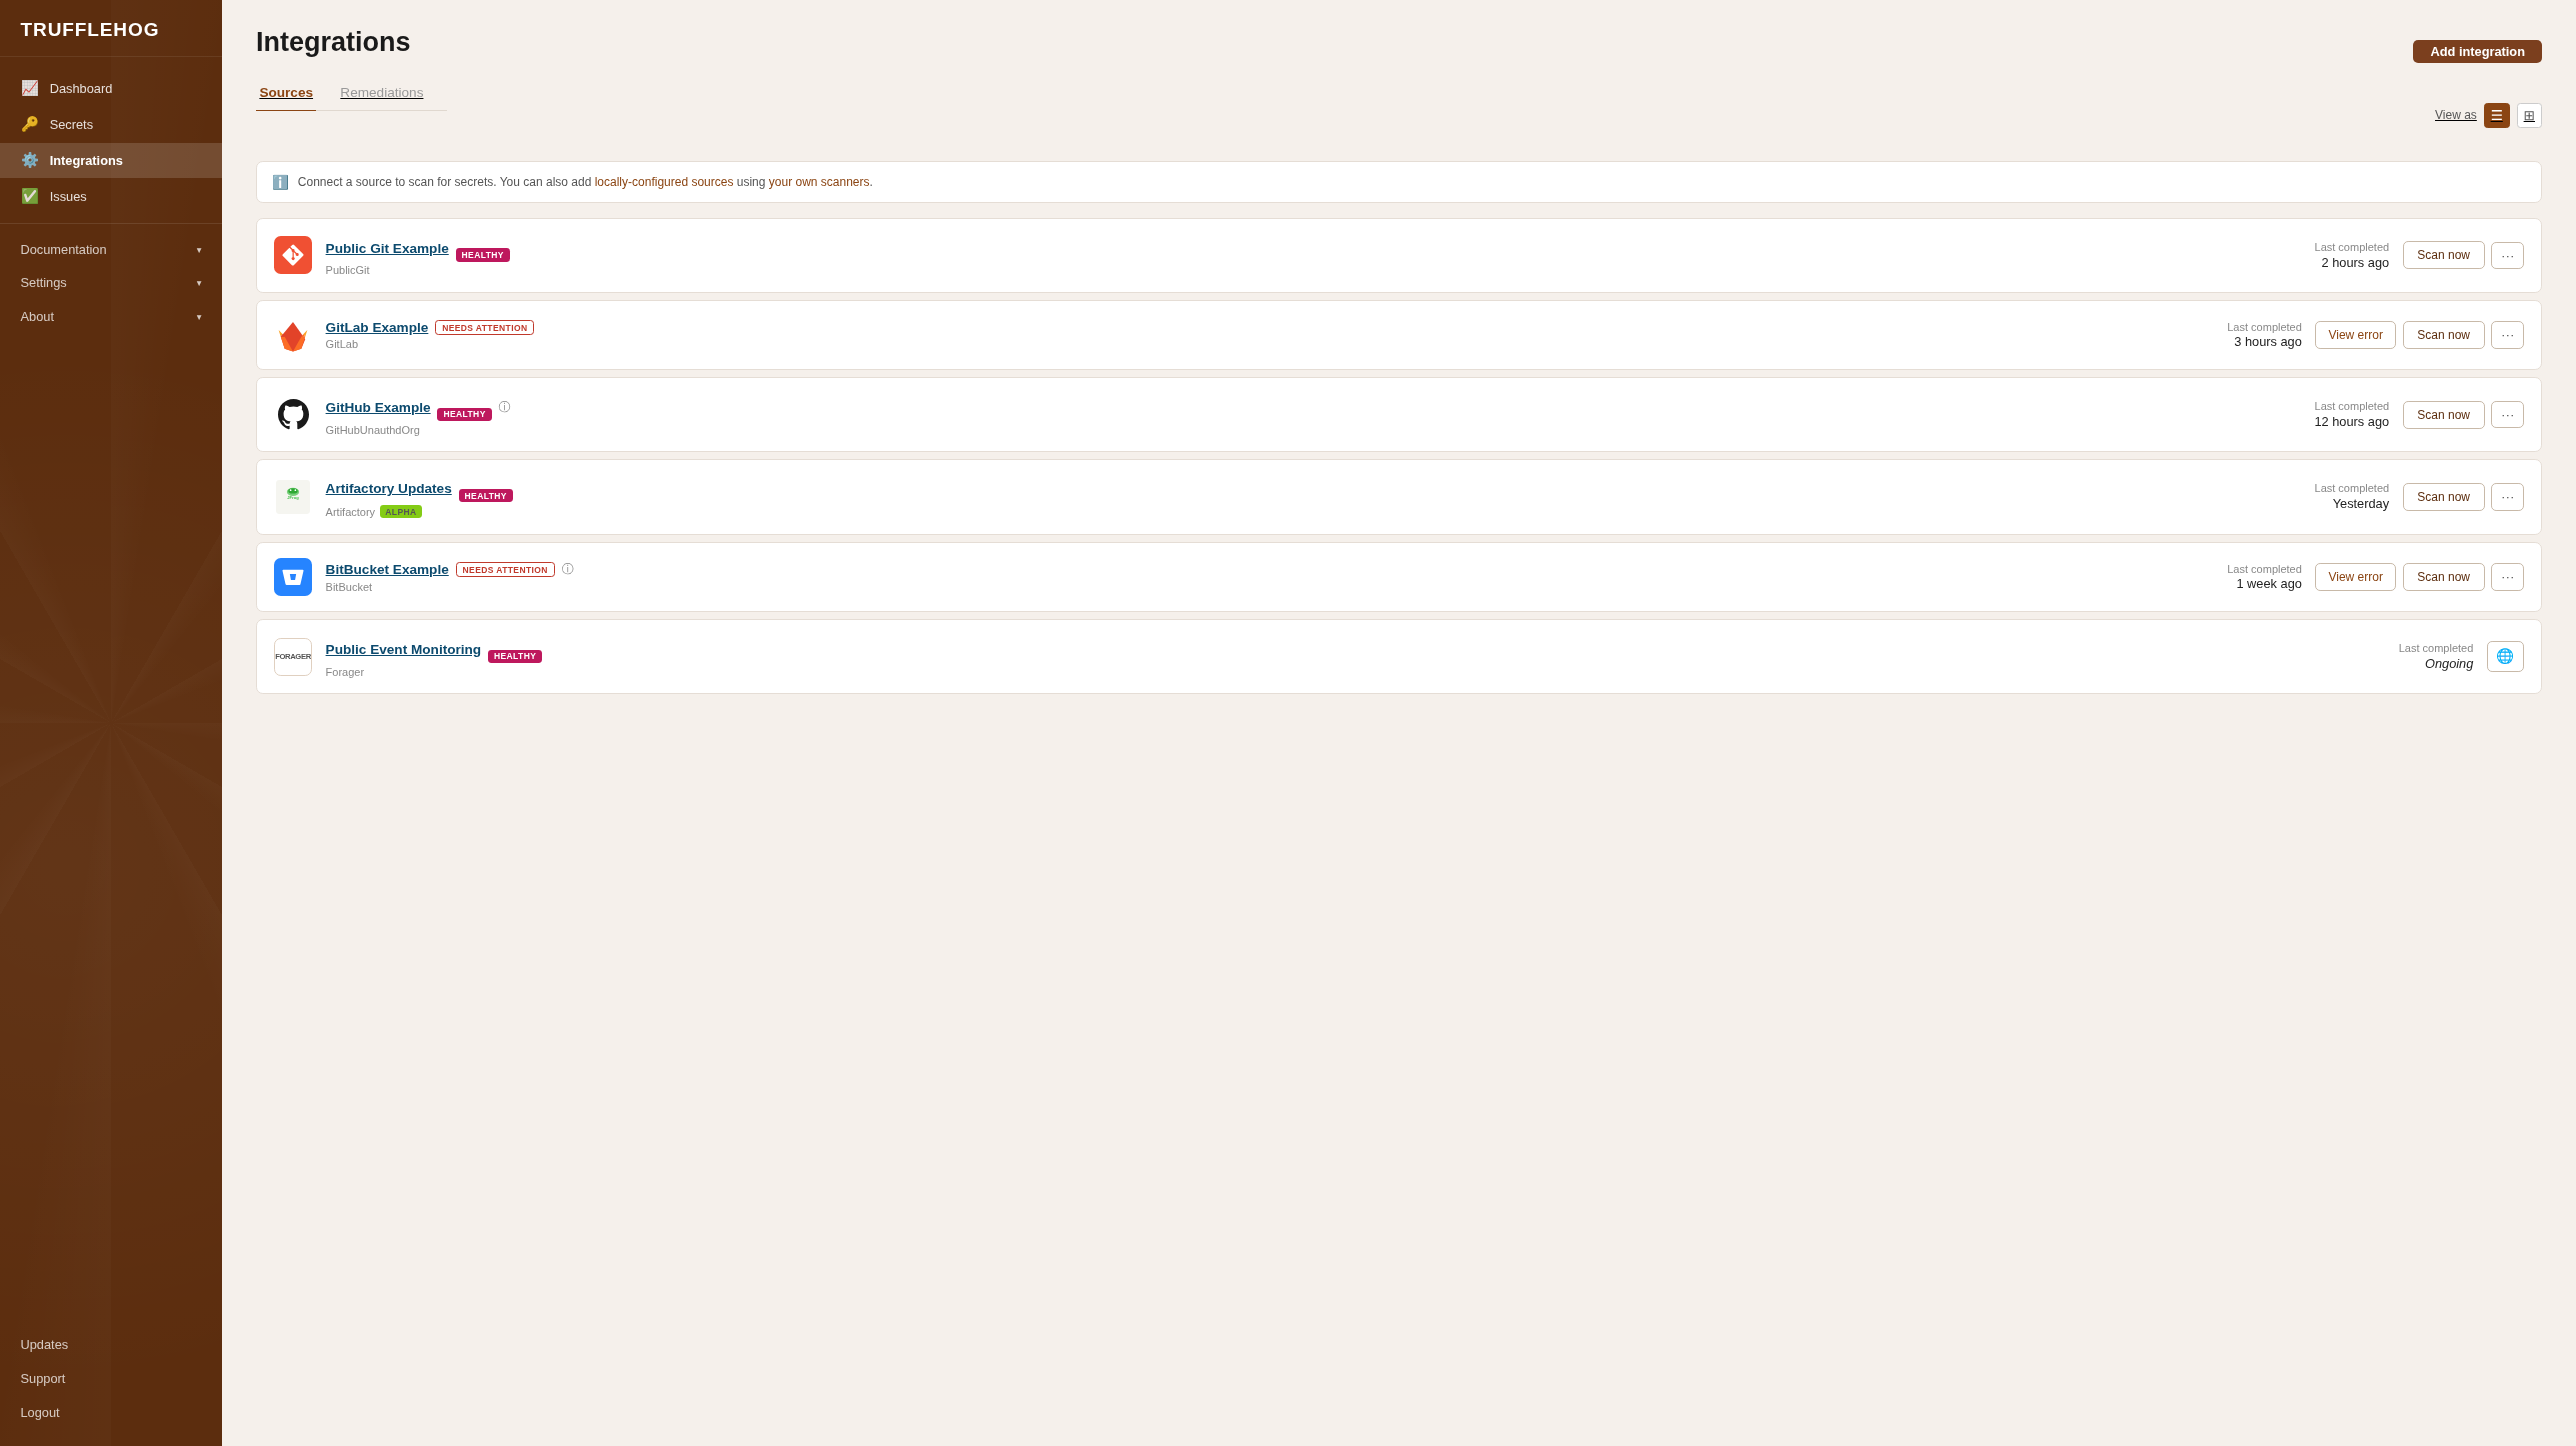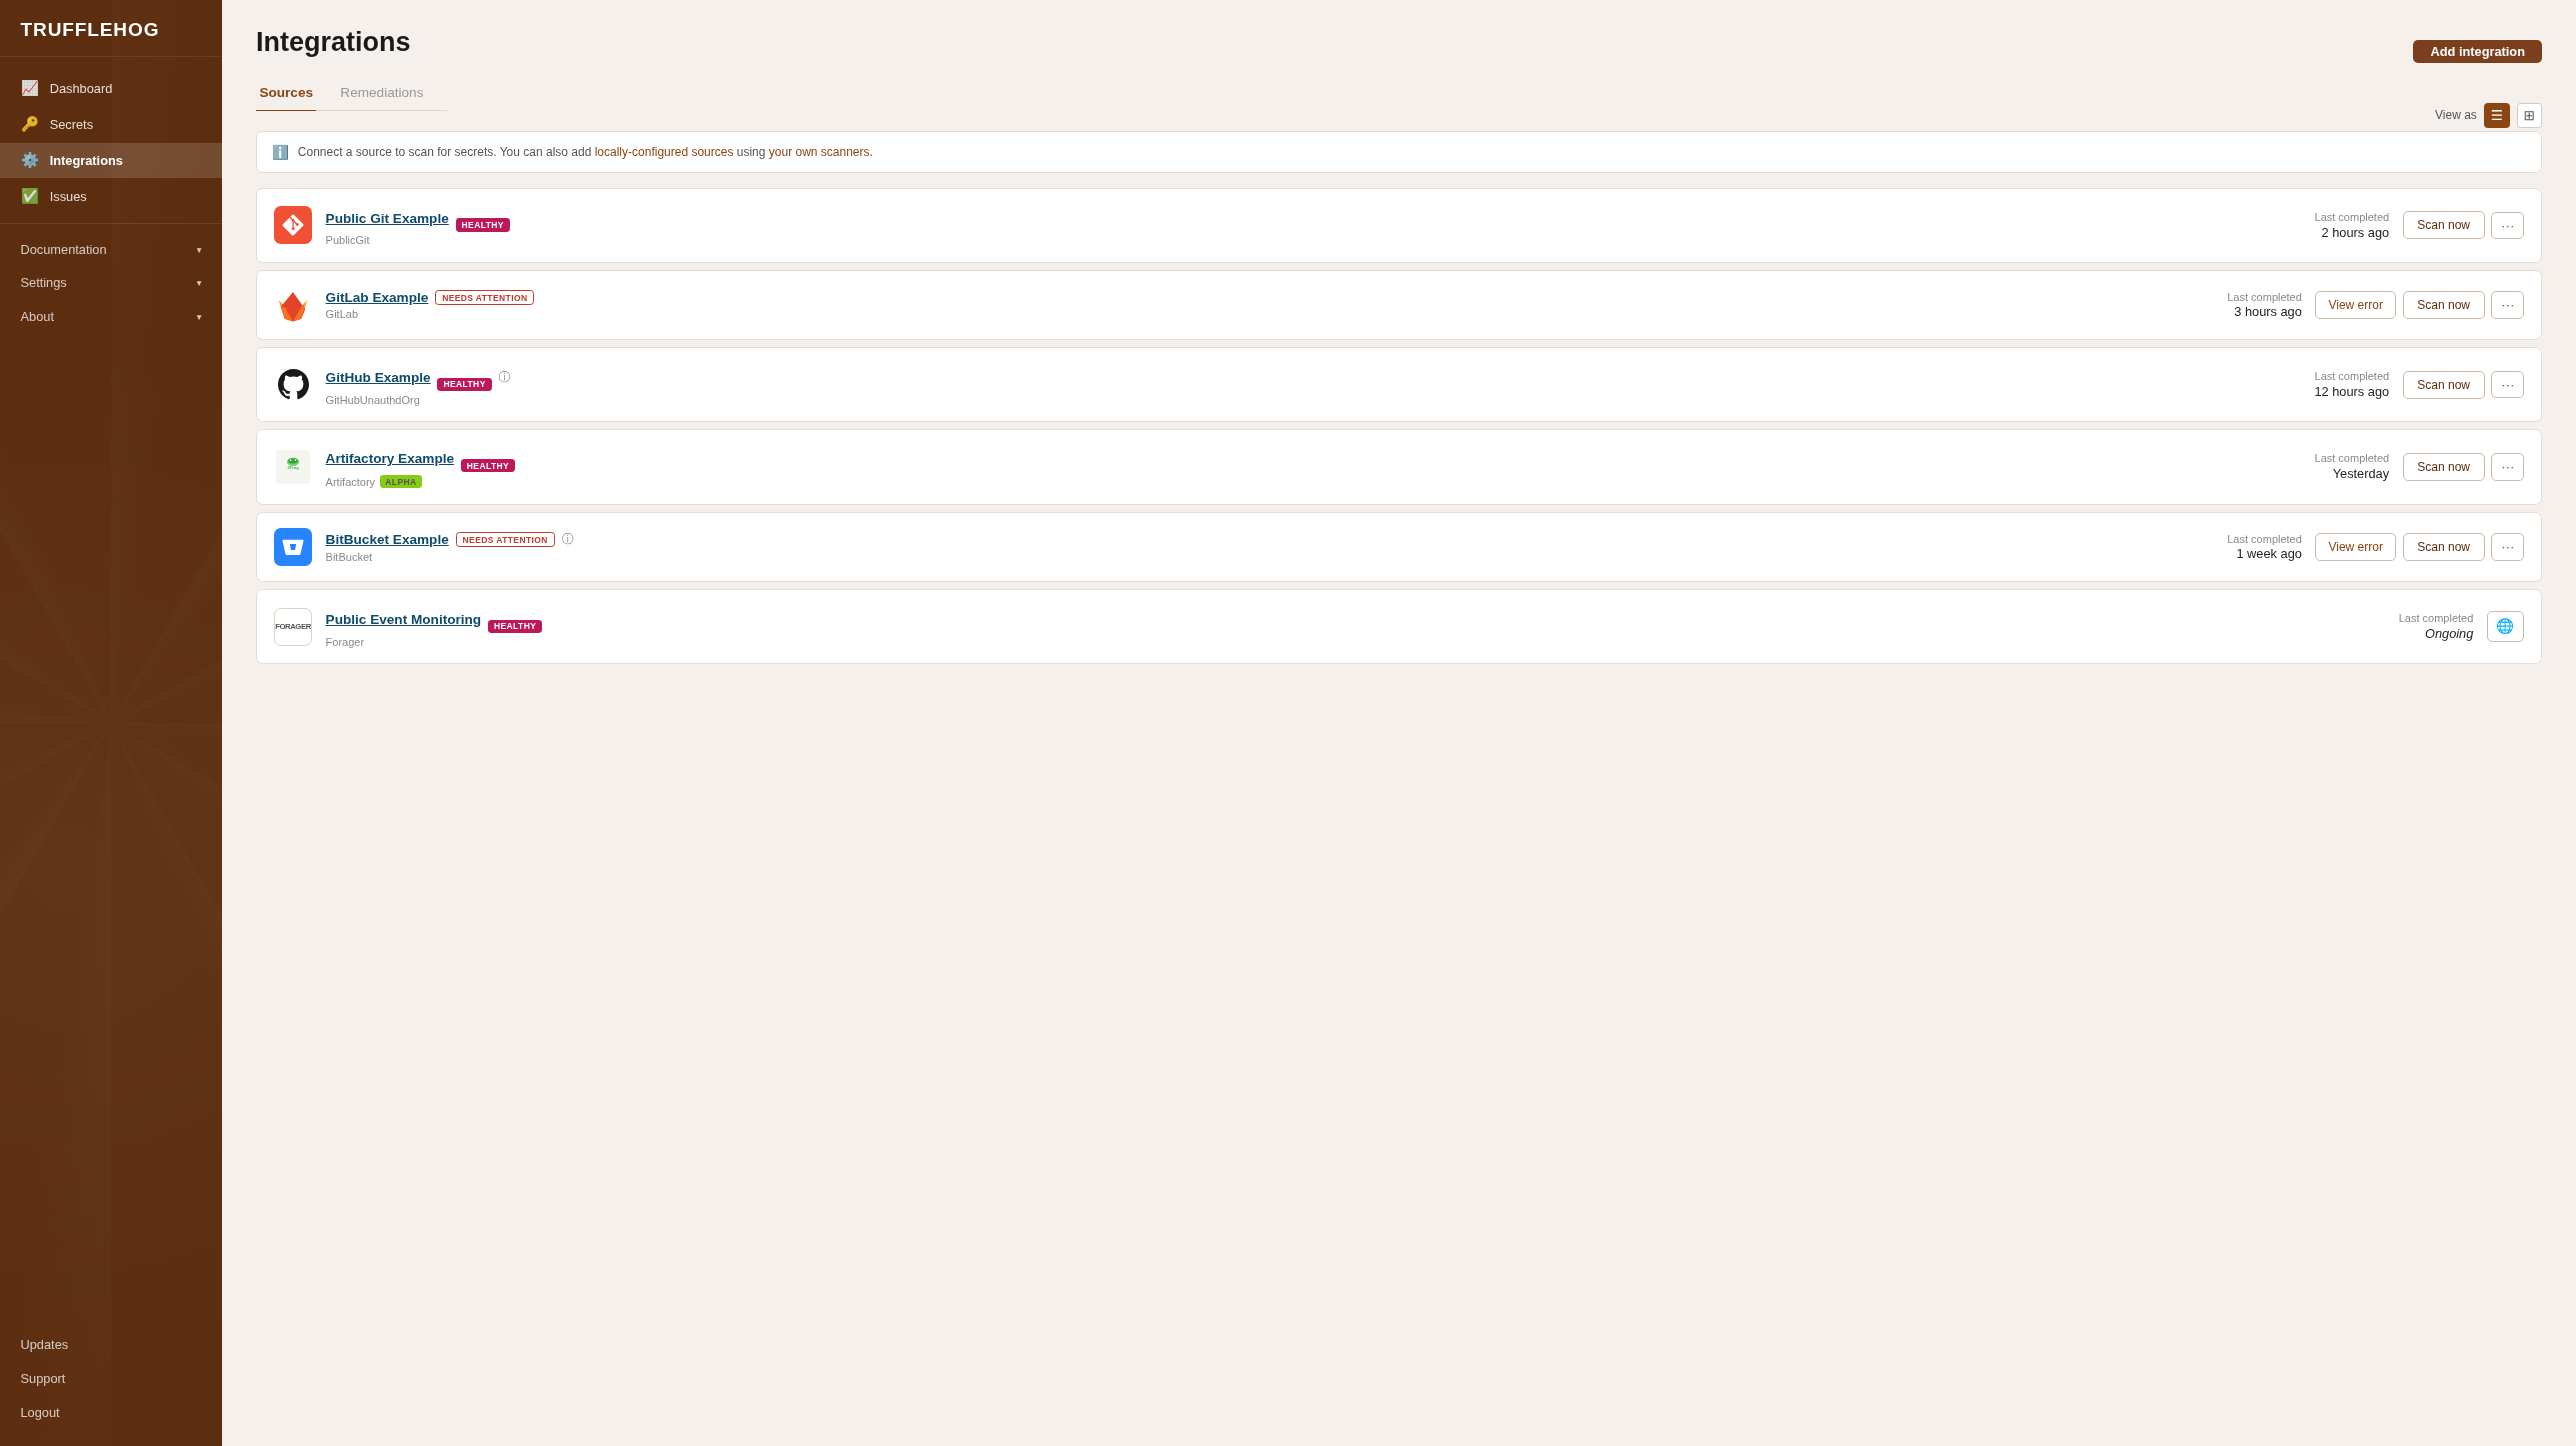--- a/index.html
+++ b/index.html
@@ -310,21 +310,21 @@
     </div>
   </div>
 </div>
 
 <div class="main">
   <div class="header-row">
     <h1 class="page-title">Integrations</h1>
     <button class="add-btn">Add integration</button>
   </div>
 
-  <div style="display:flex; align-items:flex-end; justify-content:space-between; margin-bottom:3px;">
+  <div style="display:flex; align-items:flex-end; justify-content:space-between; margin-bottom:33px;text-decoration:underline;">
     <div class="tabs">
       <div class="tab active">Sources</div>
       <div class="tab">Remediations</div>
     </div>
     <div class="view-controls">
       <span>View as</span>
       <button class="view-btn active">☰</button>
       <button class="view-btn">⊞</button>
     </div>
   </div>
@@ -424,21 +424,21 @@
           <rect width="100" height="100" rx="10" fill="#f5f5f0"></rect>
           <text x="50" y="55" text-anchor="middle" font-size="12" font-weight="800" fill="#41bf47" font-family="sans-serif">JFrog</text>
           <ellipse cx="50" cy="35" rx="18" ry="12" fill="#41bf47" opacity="0.7"></ellipse>
           <ellipse cx="50" cy="32" rx="14" ry="8" fill="#2da832"></ellipse>
           <circle cx="43" cy="30" r="2.5" fill="white"></circle>
           <circle cx="57" cy="30" r="2.5" fill="white"></circle>
         </svg>
       </div>
       <div class="integration-info">
         <div class="integration-name-row">
-          <span class="integration-name">Artifactory Example</span>
+          <span class="integration-name">Artifactory Updates</span>
           <span class="badge badge-healthy">HEALTHY</span>
         </div>
         <div class="integration-type">
           Artifactory
           <span class="badge badge-alpha">ALPHA</span>
         </div>
       </div>
       <div class="last-completed">
         <div class="last-completed-label">Last completed</div>
         <div class="last-completed-value">Yesterday</div>

